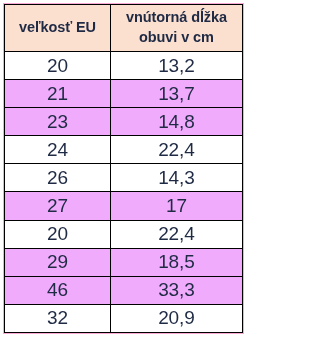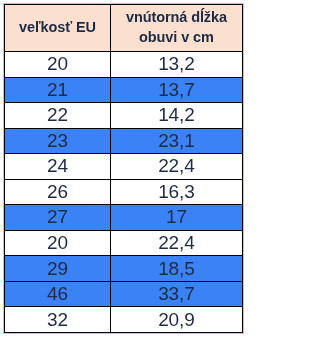--- a/index.html
+++ b/index.html
@@ -40,21 +40,21 @@
     letter-spacing:-0.1px;
   }
   thead th .hl{display:block;}
   tbody td{
     font-size:19px;
     font-weight:normal;
     height:21.9px;
     letter-spacing:-0.1px;
   }
   tbody tr.odd td{background:#ffffff;}
-  tbody tr.even td{background:#3b82f6;}
+  tbody tr.even td{background:#f0abfc;}
 </style>
 </head>
 <body>
 
 <div id="table-wrap">
   <table class="size-table">
     <colgroup>
       <col class="c1">
       <col class="c2">
     </colgroup>
@@ -71,51 +71,47 @@
     </thead>
     <tbody id="table-body">
         <tr class="odd">
           <td>20</td>
           <td>13,2</td>
         </tr>
         <tr class="even">
           <td>21</td>
           <td>13,7</td>
         </tr>
-        <tr class="odd">
-          <td>22</td>
-          <td>14,2</td>
-        </tr>
         <tr class="even">
           <td>23</td>
-          <td>23,1</td>
+          <td>14,8</td>
         </tr>
         <tr class="odd">
           <td>24</td>
           <td>22,4</td>
         </tr>
         <tr class="odd">
           <td>26</td>
-          <td>16,3</td>
+          <td>14,3</td>
         </tr>
         <tr class="even">
           <td>27</td>
           <td>17</td>
         </tr>
         <tr class="odd">
           <td>20</td>
           <td>22,4</td>
         </tr>
         <tr class="even">
           <td>29</td>
           <td>18,5</td>
         </tr>
         <tr class="even">
           <td>46</td>
-          <td>33,7</td>
+          <td>33,3</td>
         </tr>
         <tr class="odd">
           <td>32</td>
           <td>20,9</td>
         </tr>
       </tbody>
   </table>
 </div>
 
 </body></html>

